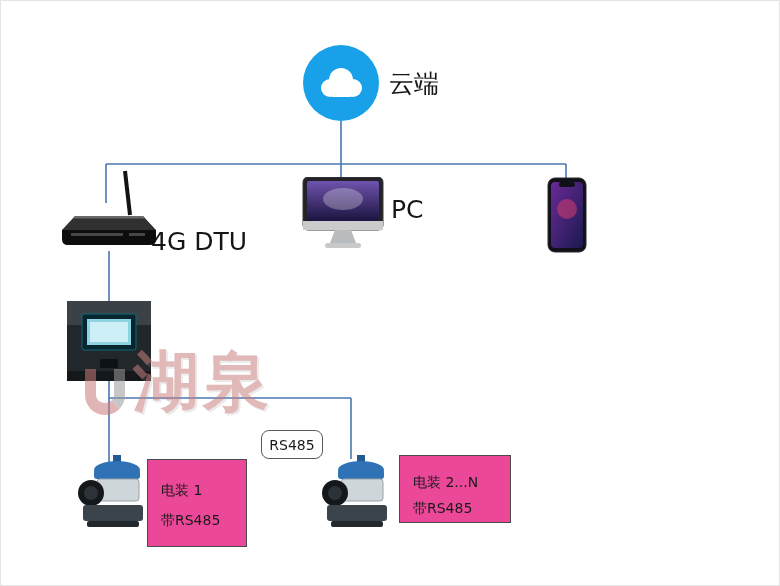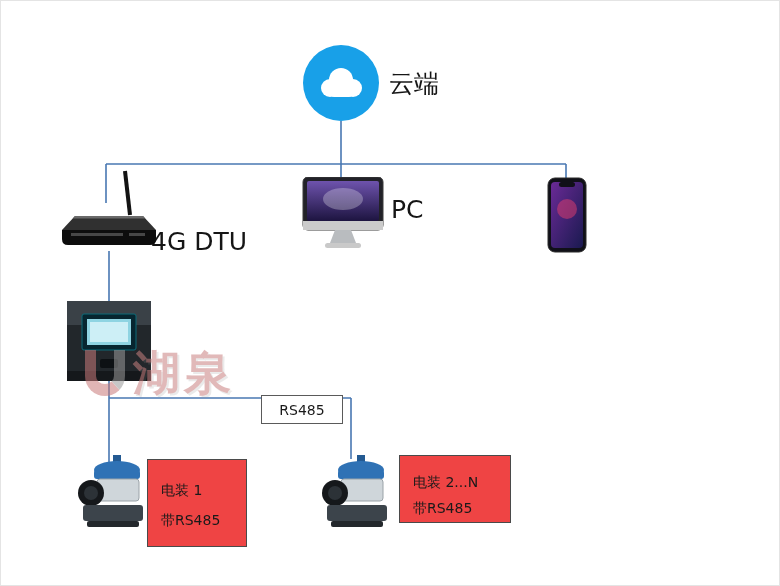--- a/index.html
+++ b/index.html
@@ -8,21 +8,21 @@
     border:1px solid #e4e4e4;box-sizing:border-box;overflow:hidden;
     font-family:"DejaVu Sans","Liberation Sans",sans-serif;color:#111;
   }
   .connectors{position:absolute;left:0;top:0;width:780px;height:586px;pointer-events:none;}
   .device{position:absolute;}
   .device svg{display:block;width:100%;height:100%;}
   .label{position:absolute;color:#151515;white-space:nowrap;}
   .label.big{font-size:25px;}
   .label.wrap{white-space:normal;line-height:1.45;}
   .outline-box{
-    position:absolute;border:1px solid #4a4a4a;background:#ef4444;
+    position:absolute;border:1px solid #4a4a4a;background:#ec4899;
     box-sizing:border-box;font-size:14px;color:#1a1a1a;
   }
   .rs485-tag{
     position:absolute;border:1px solid #5a5a5a;background:#fff;
     box-sizing:border-box;display:flex;align-items:center;justify-content:center;
     font-size:14px;color:#1a1a1a;
   }
   .actuator-box .line1{position:absolute;left:13px;top:22px;}
   .actuator-box .line2{position:absolute;left:13px;top:52px;}
   .actuator-box2 .line1{position:absolute;left:13px;top:18px;}
@@ -31,21 +31,21 @@
     position:absolute;left:84px;top:348px;display:flex;align-items:flex-end;
     opacity:0.55;pointer-events:none;z-index:6;
   }
   .watermark .u-mark{
     width:40px;height:46px;margin-right:8px;
     border-left:11px solid #c97a7a;border-right:11px solid #9a9a9a;
     border-bottom:12px solid #c97a7a;border-radius:0 0 26px 26px;
     box-sizing:border-box;
   }
   .watermark .wm-text{
-    font-size:47px;font-weight:bold;color:#c98080;
+    font-size:66px;font-weight:bold;color:#c98080;
     text-shadow:2px 2px 0 rgba(150,150,150,0.35);letter-spacing:4px;line-height:1;
   }
   .z2{z-index:2}.z3{z-index:3}
 </style>
 </head>
 <body>
 
 <div class="canvas">
 
   <svg class="connectors" viewBox="0 0 780 586" xmlns="http://www.w3.org/2000/svg">
@@ -125,21 +125,21 @@
       <rect x="0" y="0" width="84" height="80" rx="3" fill="#22272b"></rect>
       <rect x="0" y="0" width="84" height="24" fill="#3a4147"></rect>
       <rect x="15" y="13" width="54" height="36" rx="2" fill="#072630" stroke="#0d6b78"></rect>
       <rect x="20" y="18" width="44" height="26" fill="#8fd4e2"></rect>
       <rect x="23" y="21" width="38" height="20" fill="#cdeff6"></rect>
       <rect x="33" y="58" width="18" height="9" rx="2" fill="#0d1114"></rect>
       <rect x="0" y="70" width="84" height="10" fill="#15181b"></rect>
     </svg>
   </div>
 
-  <div class="rs485-tag z3" style="left:260px;top:394px;width:82px;height:29px;">
+  <div class="rs485-tag z3" style="left:260px;top:429px;width:62px;height:29px;border-radius:8px;">
     <span>RS485</span>
   </div>
 
   <div class="device z2" style="left:76px;top:452px;width:72px;height:80px;">
     <svg viewBox="0 0 72 80" xmlns="http://www.w3.org/2000/svg">
       <rect x="36" y="2" width="8" height="10" fill="#245a92"></rect>
       <ellipse cx="40" cy="17" rx="23" ry="9" fill="#2f72b5"></ellipse>
       <rect x="17" y="17" width="46" height="9" rx="3" fill="#2f72b5"></rect>
       <rect x="20" y="26" width="42" height="22" rx="3" fill="#cfd6da" stroke="#9aa3a8"></rect>
       <circle cx="14" cy="40" r="13" fill="#15181b"></circle>

